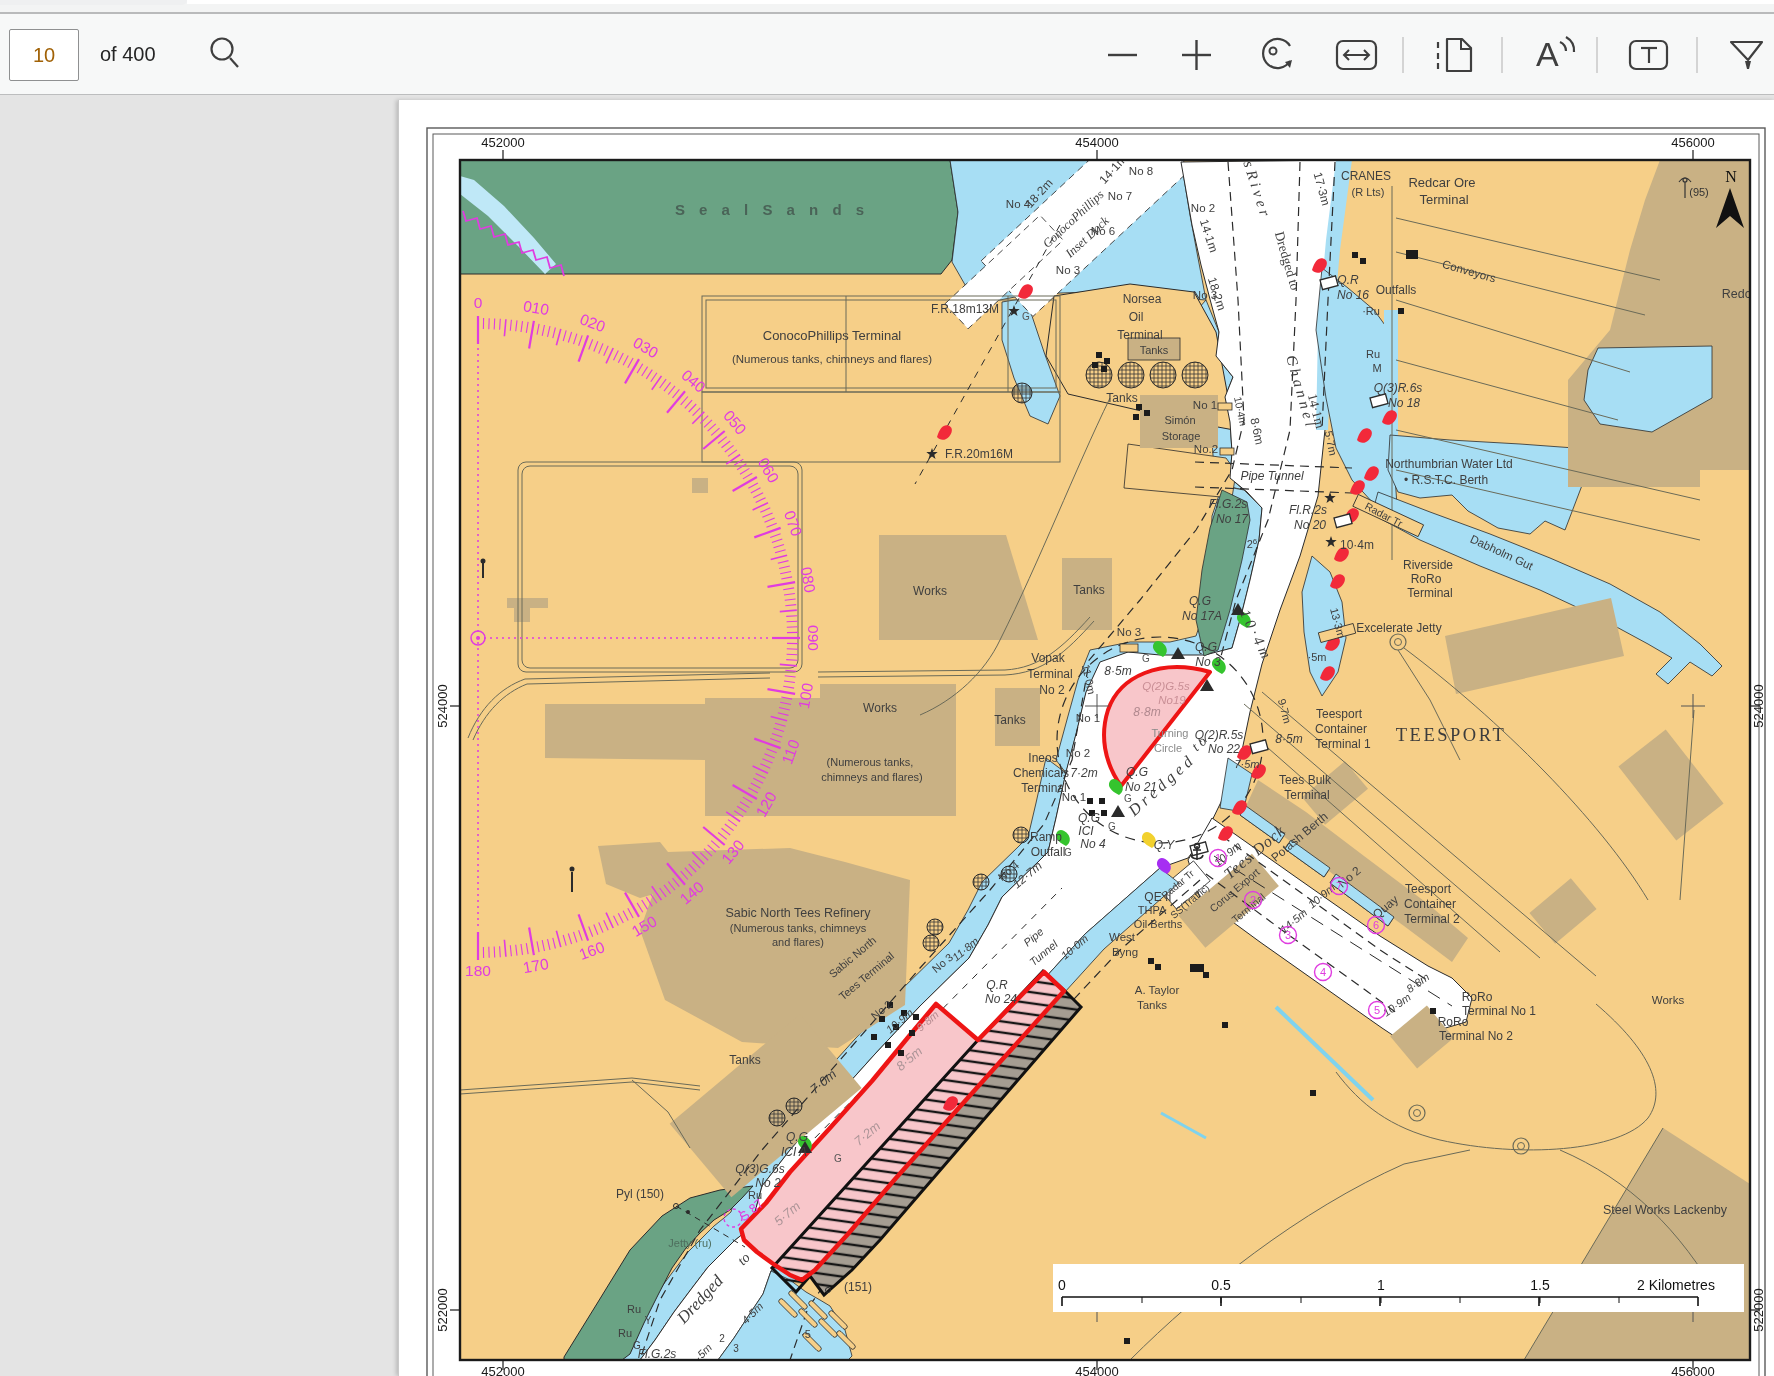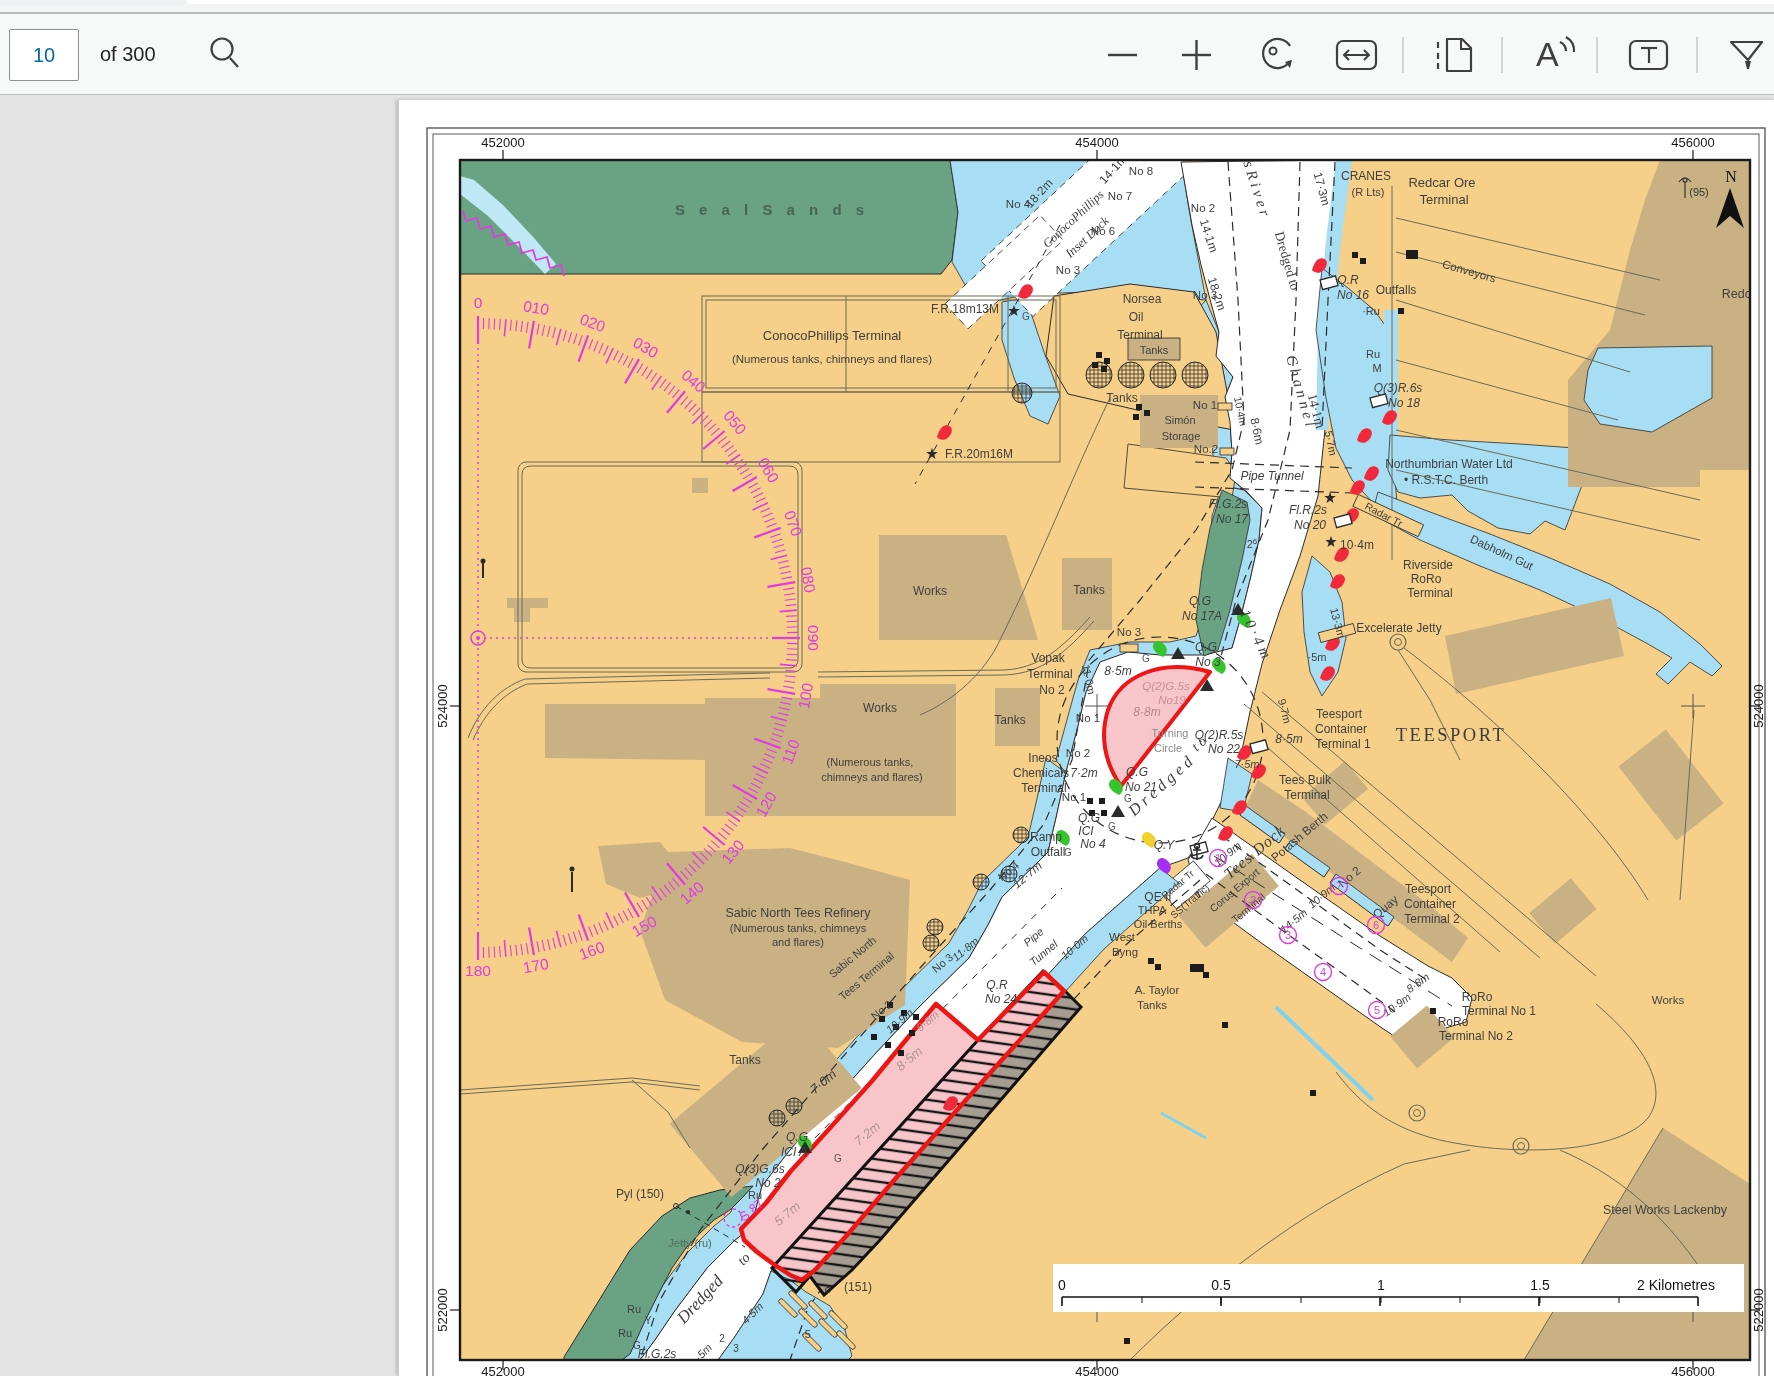--- a/index.html
+++ b/index.html
@@ -1,31 +1,31 @@
 <!DOCTYPE html>
 <html><head><meta charset="utf-8">
 <style>
 html,body{margin:0;padding:0;width:1774px;height:1376px;overflow:hidden;background:#e4e4e4;font-family:"Liberation Sans",sans-serif;}
 .toolbar{position:absolute;left:0;top:0;width:1774px;height:94px;background:#f7f8f8;border-bottom:1px solid #bcbdbe;}
 .tstrip{position:absolute;left:0;top:0;width:1774px;height:12px;background:#f3f4f4;border-bottom:2px solid #b9babb;}
 .tstripL{position:absolute;left:0;top:0;width:187px;height:5px;background:#eff0f1;border-radius:0 0 9px 0;}
 .tstripW{position:absolute;left:187px;top:0;width:1587px;height:4px;background:#ffffff;}
-.pagenum{position:absolute;left:9px;top:29px;width:68px;height:50px;background:#fff;border:1px solid #8f9091;border-radius:2px;color:#0369a1;font-size:20px;line-height:50px;text-align:center;}
+.pagenum{position:absolute;left:9px;top:29px;width:68px;height:50px;background:#fff;border:1px solid #8f9091;border-radius:2px;color:#a16207;font-size:20px;line-height:50px;text-align:center;}
 .of600{position:absolute;left:100px;top:43px;color:#252525;font-size:20px;}
 .page{position:absolute;left:398px;top:100px;width:1376px;height:1276px;background:#ffffff;box-shadow:-2px 0 4px rgba(0,0,0,0.18);border-left:1px solid #c9c9c9;}
 svg{position:absolute;left:0;top:0;}
 </style></head>
 <body>
 <div class="page"></div>
 <div class="toolbar">
  <div class="tstrip"></div>
     <div class="tstripW"></div>
     <div class="tstripL"></div>
  <div class="pagenum">10</div>
- <div class="of600">of 300</div>
+ <div class="of600">of 400</div>
 </div>
 <svg width="1774" height="1376" viewBox="0 0 1774 1376">
 <defs>
  <pattern id="hatchband" width="11" height="11" patternUnits="userSpaceOnUse" patternTransform="rotate(8)">
    <line x1="-1" y1="3" x2="12" y2="3" stroke="#161616" stroke-width="2.4"></line>
  </pattern>
  <pattern id="tankhatch" width="4" height="4" patternUnits="userSpaceOnUse">
    <line x1="0" y1="2" x2="4" y2="2" stroke="#333" stroke-width="0.8"></line>
    <line x1="2" y1="0" x2="2" y2="4" stroke="#333" stroke-width="0.8"></line>
  </pattern>

